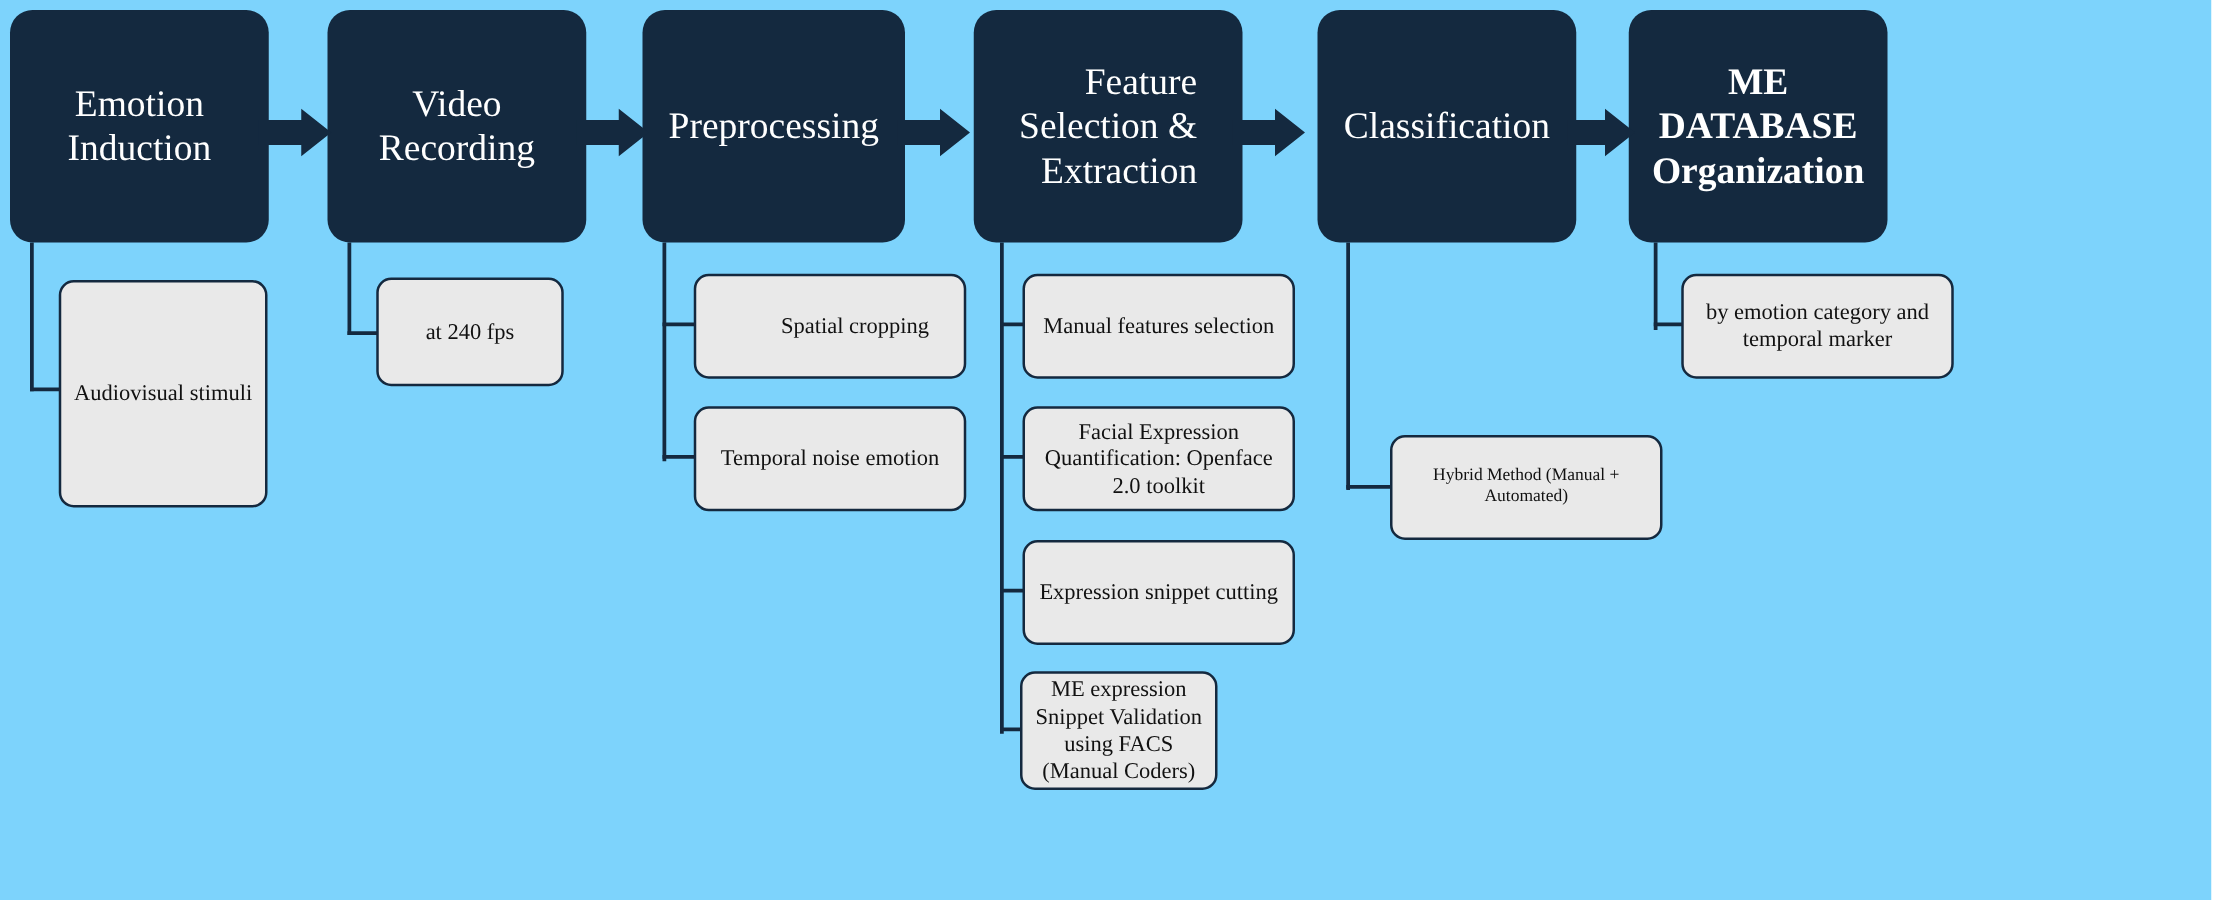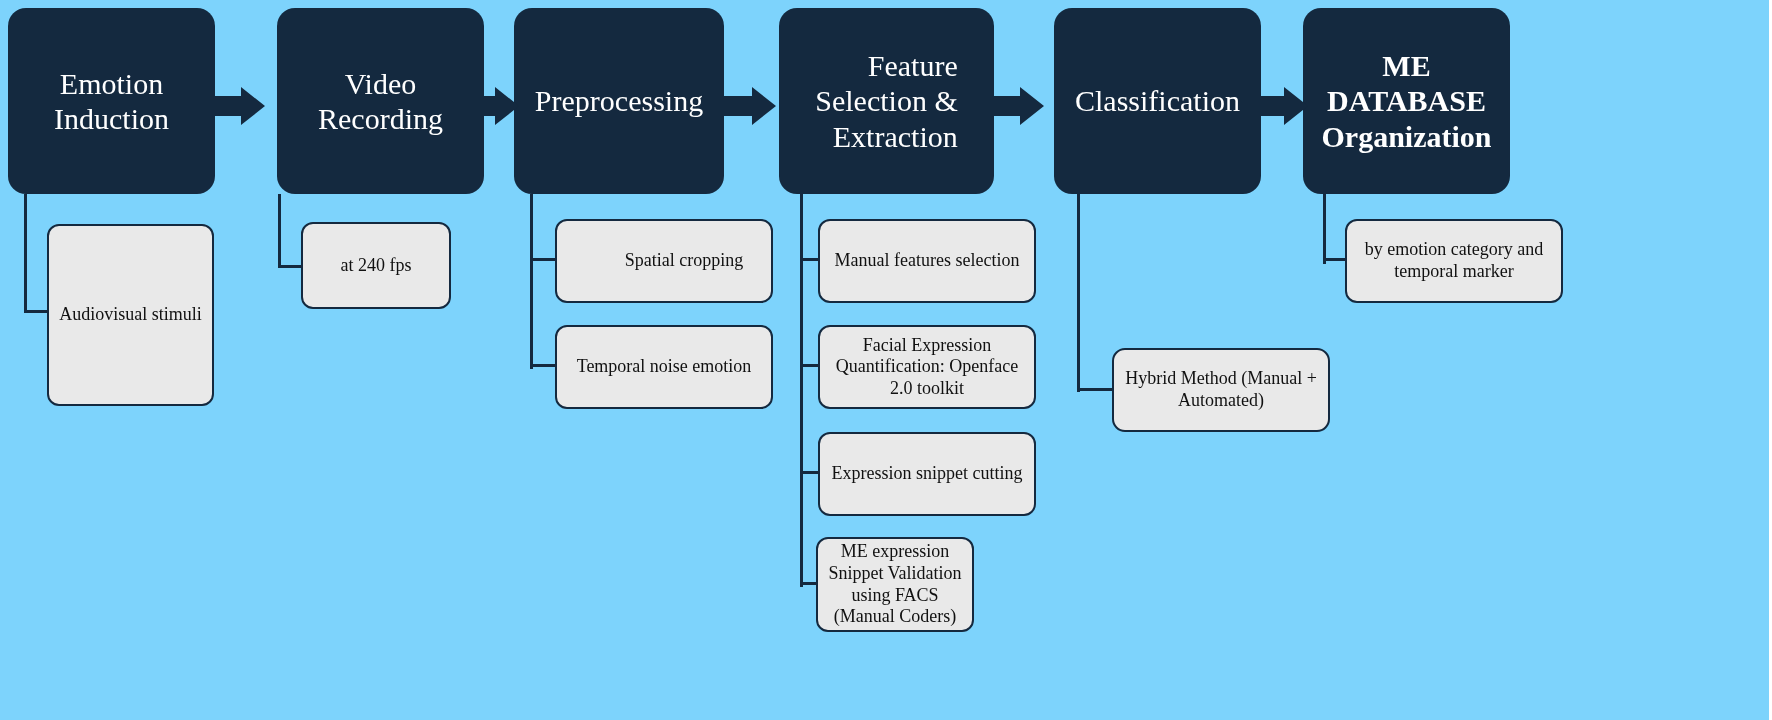--- a/index.html
+++ b/index.html
@@ -85,21 +85,21 @@
 Induction</span>
   </div>
   <div class="connector" style="left:24px; top:194px; width:60px; height:125px;">
     <div class="vline" style="height:119px;"></div>
     <div class="hline" style="top:116px; width:26px;"></div>
   </div>
   <div class="sub" style="left:47px; top:224px; width:167px; height:182px; font-size:18px;">
     <span class="sub-label">Audiovisual stimuli</span>
   </div>
 
-  <div class="stage" style="left:262px; top:8px; width:207px; height:186px; font-size:30px;margin-left:15px;">
+  <div class="stage" style="left:262px; top:8px; width:207px; height:186px; font-size:30px;">
     <span class="stage-label">Video
 Recording</span>
   </div>
   <div class="connector" style="left:278px; top:194px; width:60px; height:78px;">
     <div class="vline" style="height:74px;"></div>
     <div class="hline" style="top:71px; width:26px;"></div>
   </div>
   <div class="sub" style="left:301px; top:222px; width:150px; height:87px; font-size:18px;">
     <span class="sub-label">at 240 fps</span>
   </div>
@@ -149,21 +149,21 @@
 (Manual Coders)</span>
   </div>
 
   <div class="stage" style="left:1054px; top:8px; width:207px; height:186px; font-size:30px;">
     <span class="stage-label">Classification</span>
   </div>
   <div class="connector" style="left:1077px; top:194px; width:60px; height:202px;">
     <div class="vline" style="height:198px;"></div>
     <div class="hline" style="top:194px; width:38px;"></div>
   </div>
-  <div class="sub" style="left:1112px; top:348px; width:218px; height:84px; font-size:18px;border-radius:13px;">
+  <div class="sub" style="left:1112px; top:348px; width:218px; height:84px; font-size:14px;">
     <span class="sub-label">Hybrid Method (Manual +
 Automated)</span>
   </div>
 
   <div class="stage emphasis" style="left:1303px; top:8px; width:207px; height:186px; font-size:30px;">
     <span class="stage-label">ME
 DATABASE
 Organization</span>
   </div>
   <div class="connector" style="left:1323px; top:194px; width:60px; height:80px;">

